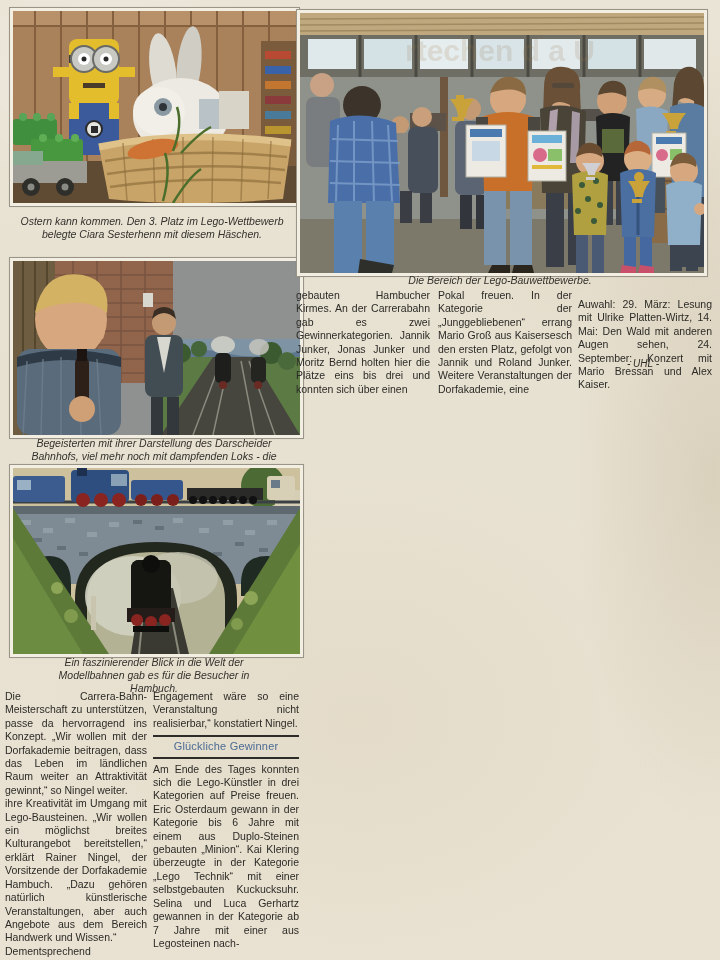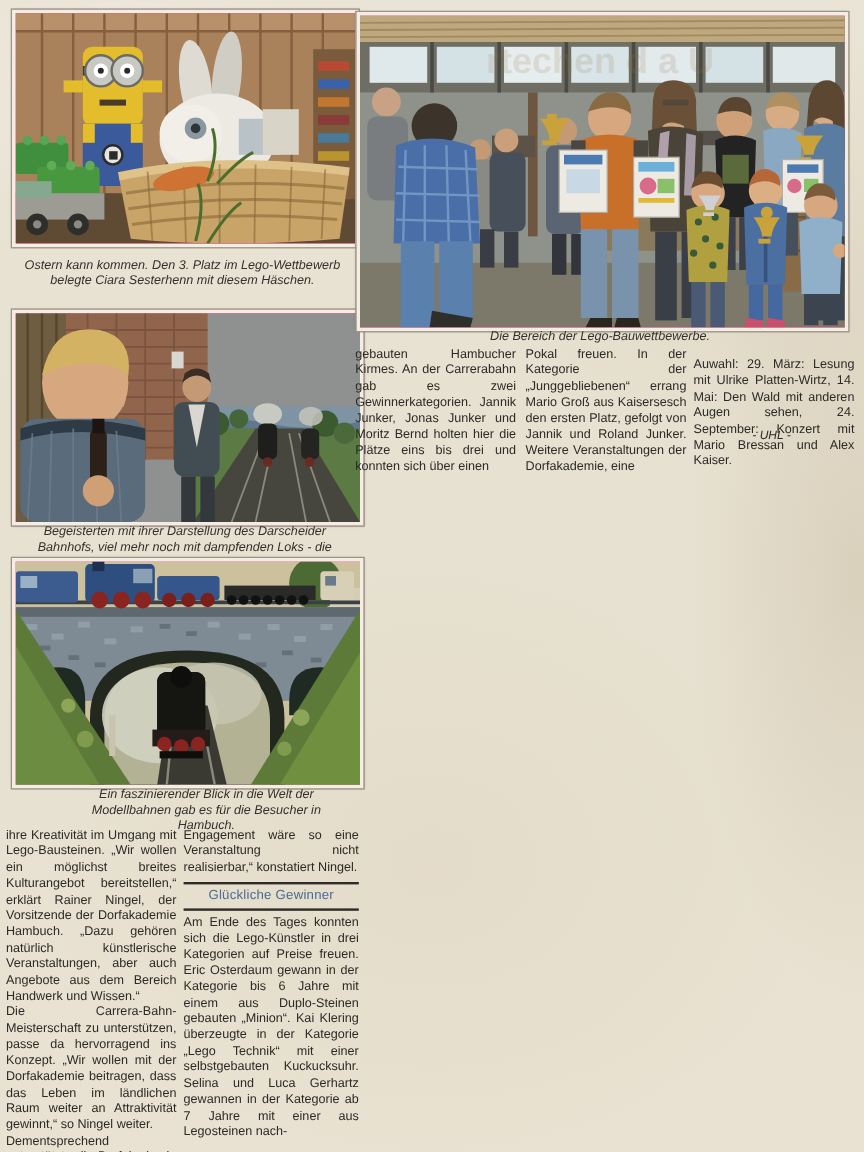--- a/index.html
+++ b/index.html
@@ -323,21 +323,21 @@
         <circle cx="210" cy="32" r="4"></circle>
           <circle cx="220" cy="32" r="4"></circle>
           <circle cx="230" cy="32" r="4"></circle>
         <circle cx="240" cy="32" r="4"></circle>
       </g>
       <rect x="254" y="8" width="28" height="24" rx="3" fill="#d8d0b6"></rect>
       <rect x="258" y="12" width="9" height="8" fill="#6a7a88"></rect>
     </g>
   </svg>
 </div>
-<div class="caption" style="left:58px;top:656px;width:228px;">Ein faszinierender Blick in die Welt der Modellbahnen gab es für die Besucher in Hambuch.</div>
+<div class="caption" style="left:40px;top:656px;width:228px;">Ein faszinierender Blick in die Welt der Modellbahnen gab es für die Besucher in Hambuch.</div>
 
 <div class="photo" style="left:297px;top:10px;width:404px;height:260px;">
   <svg width="404" height="260" viewBox="0 0 404 260">
     <rect width="404" height="260" fill="#8f928a"></rect>
 
     <rect width="404" height="22" fill="#c0a87e"></rect>
     <g stroke="#a08a62" stroke-width="1.5">
       <line x1="0" y1="6" x2="404" y2="4"></line>
         <line x1="0" y1="12" x2="404" y2="10"></line>
         <line x1="0" y1="18" x2="404" y2="16"></line>
@@ -528,22 +528,22 @@
   </div>
 <div class="colText" style="left:438px;top:289px;width:134px;">
     <p>Pokal freuen. In der Kategorie der „Junggebliebenen“ errang Mario Groß aus Kaisersesch den ersten Platz, gefolgt von Jannik und Roland Junker. Weitere Veranstaltungen der Dorfakademie, eine</p>
   </div>
 <div class="colText" style="left:578px;top:298px;width:134px;">
     <p>Auwahl: 29. März: Lesung mit Ulrike Platten-Wirtz, 14. Mai: Den Wald mit anderen Augen sehen, 24. September: Konzert mit Mario Bressan und Alex Kaiser.</p>
   </div>
 <div class="byline" style="left:578px;top:358px;width:130px;">- UHL -</div>
 
 <div class="colText" style="left:5px;top:690px;width:142px;height:268px;">
+    <p>Die Carrera-Bahn-Meisterschaft zu unterstützen, passe da hervorragend ins Konzept. „Wir wollen mit der Dorfakademie beitragen, dass das Leben im ländlichen Raum weiter an Attraktivität gewinnt,“ so Ningel weiter.</p>
     <p>ihre Kreativität im Umgang mit Lego-Bausteinen. „Wir wollen ein möglichst breites Kulturangebot bereitstellen,“ erklärt Rainer Ningel, der Vorsitzende der Dorfakademie Hambuch. „Dazu gehören natürlich künstlerische Veranstaltungen, aber auch Angebote aus dem Bereich Handwerk und Wissen.“</p>
-    <p>Die Carrera-Bahn-Meisterschaft zu unterstützen, passe da hervorragend ins Konzept. „Wir wollen mit der Dorfakademie beitragen, dass das Leben im ländlichen Raum weiter an Attraktivität gewinnt,“ so Ningel weiter.</p>
     <p>Dementsprechend unterstützte die Dorfakademie den Meisterschaftstag nicht nur finanziell, sondern vor allem mit vielen helfenden Händen im Umfeld. „Ohne freiwilliges und ehrenamtliches</p>
   </div>
 
 <div class="colText" style="left:153px;top:690px;width:146px;height:268px;">
   <div>
       <p>Engagement wäre so eine Veranstaltung nicht realisierbar,“ konstatiert Ningel.</p>
     </div>
   <div class="subheadWrap">
     <div class="rule"></div>
     <div class="subhead" id="subhead" style="color: rgb(74, 107, 149);">Glückliche Gewinner</div>

